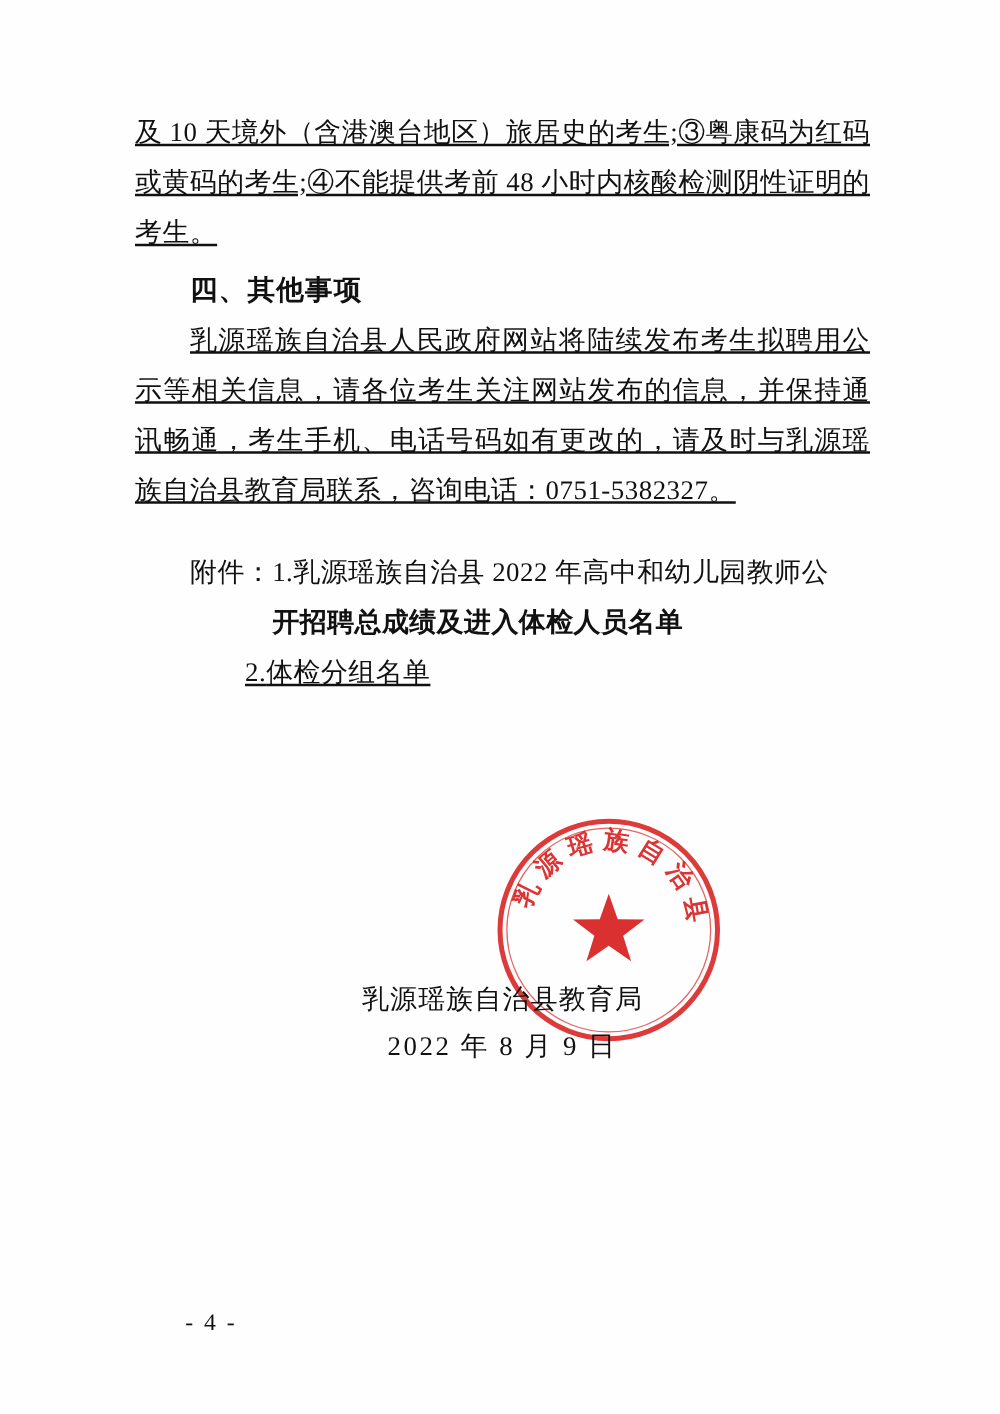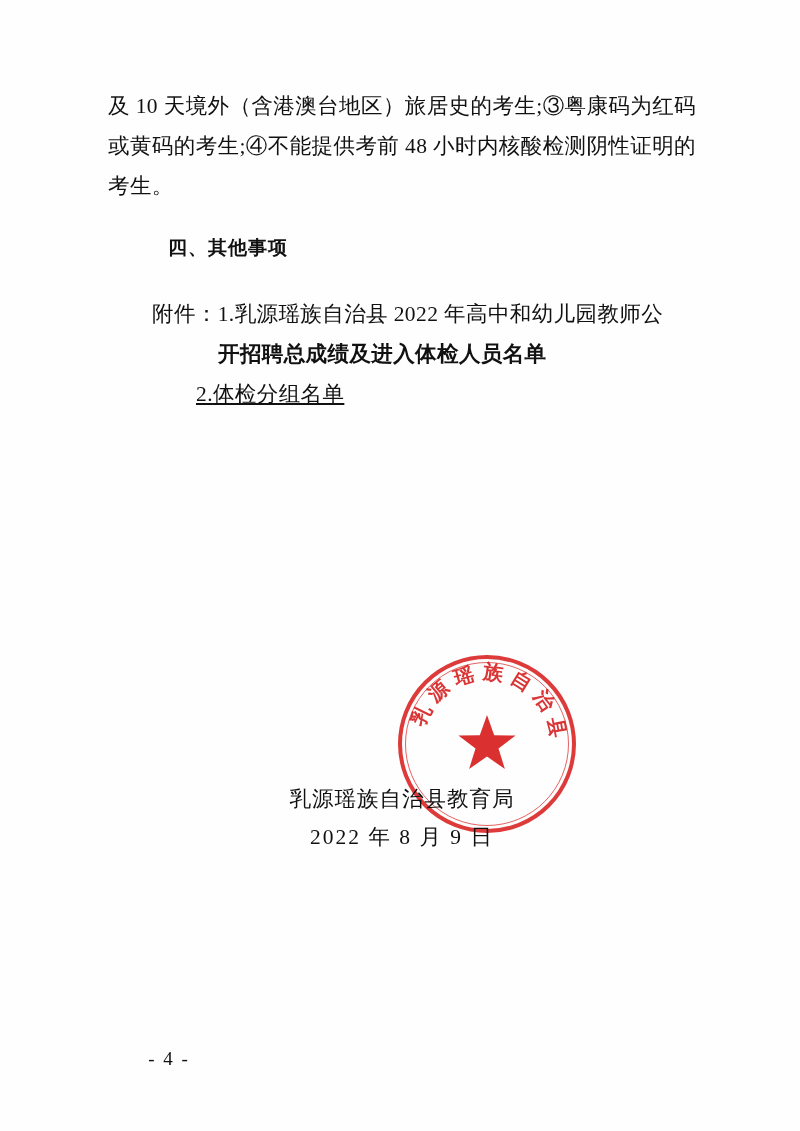--- a/index.html
+++ b/index.html
@@ -26,30 +26,31 @@
     top: 86px;
     width: 588px;
   }
   .para {
     font-size: 21.5px;
     line-height: 40px;
     letter-spacing: 0.4px;
     text-align: justify;
     text-justify: inter-ideograph;
     margin: 0;
+    text-decoration: underline;
   }
   .indent2 {
     text-indent: 44px;
   }
   .section-title {
-    font-size: 19px;
+    font-size: 22px;
     line-height: 40px;
     font-weight: bold;
     text-indent: 44px;
-    margin: 16px;
+    margin: 0;
     letter-spacing: 1px;
   }
   .gap-small { height: 6px; }
   .attach-block {
     margin-top: 26px;
   }
   .attach-line {
     font-size: 21.5px;
     line-height: 40px;
     margin: 0;
@@ -142,20 +143,21 @@
 <div class="page">
 
   <div class="content">
 
     <p class="para">及 10 天境外（含港澳台地区）旅居史的考生;③粤康码为红码或黄码的考生;④不能提供考前 48 小时内核酸检测阴性证明的考生。</p>
 
     <div class="gap-small"></div>
 
     <p class="section-title">四、其他事项</p>
 
+    <p class="para indent2">乳源瑶族自治县人民政府网站将陆续发布考生拟聘用公示等相关信息，请各位考生关注网站发布的信息，并保持通讯畅通，考生手机、电话号码如有更改的，请及时与乳源瑶族自治县教育局联系，咨询电话：0751-5382327。</p>
 
     <div class="attach-block">
 
       <p class="attach-line attach-first"><span>附件：</span><span>1.</span><span>乳源瑶族自治县 2022 年高中和幼儿园教师公</span></p>
       <p class="attach-line attach-cont">开招聘总成绩及进入体检人员名单</p>
 
       <p class="attach-line attach-hang"><span>2.</span><span>体检分组名单</span></p>
 
 
     </div>

